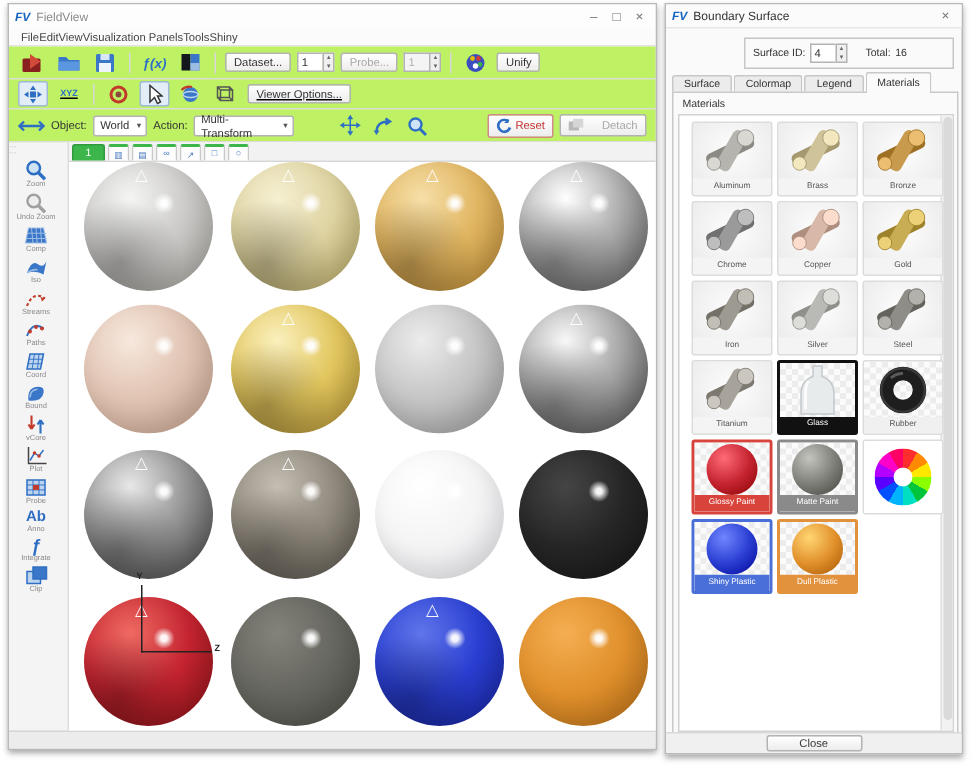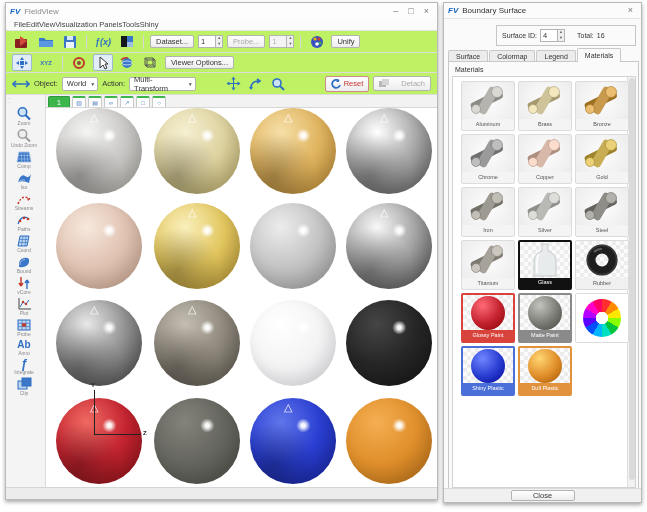--- a/index.html
+++ b/index.html
@@ -14,21 +14,21 @@
   .titlebar{height:16px;display:flex;align-items:center;padding:0 4px;background:#fdfdfd;flex:0 0 auto;}
   .fv-logo{font-style:italic;font-weight:bold;color:#1565c0;font-size:8px;margin-right:4px;}
   .titlebar .title{font-size:8px;color:#8a8a8a;flex:1;}
   .win-controls{display:flex;gap:10px;margin-right:4px;}
   .win-controls span{font-size:9px;color:#777;cursor:default;line-height:1;}
 
   .menubar{height:12px;display:flex;align-items:center;padding:0 8px;background:#fbfbfb;border-bottom:1px solid #e3e3e3;flex:0 0 auto;}
   .menubar span{font-size:7.5px;color:#444;}
 
   .toolbar{display:flex;align-items:center;background:#bef264;border-bottom:1px solid #dcdcdc;flex:0 0 auto;padding:0 6px;gap:4px;}
-  .tb1{height:22px;}.tb2{height:20px;}.tb3{height:22px;}
+  .tb1{height:22px;}.tb2{height:20px;text-decoration:underline;}.tb3{height:22px;}
   .tbtn{display:flex;align-items:center;justify-content:center;width:20px;height:17px;border-radius:2px;}
   .tbtn.pressed{border:1px solid #9fb8d4;background:#e3edf8;}
   .tsep{width:1px;height:14px;background:#d8d8d8;margin:0 2px;}
   .pushbtn{font-size:7.5px;color:#333;background:linear-gradient(#ffffff,#ededed);border:1px solid #b3b3b3;border-radius:2px;padding:2px 5px;line-height:1;white-space:nowrap;}
   .pushbtn.disabled{color:#a8a8a8;}
   .spin{display:flex;align-items:stretch;height:13px;}
   .spin input{width:17px;height:13px;font-size:7.5px;border:1px solid #b3b3b3;border-right:none;padding:0 2px;background:#fff;color:#333;}
   .spin.disabled input{color:#b0b0b0;background:#f4f4f4;}
   .spin .arrows{display:flex;flex-direction:column;border:1px solid #b3b3b3;width:8px;background:#f0f0f0;}
   .spin .arrows span{flex:1;font-size:4px;line-height:3px;text-align:center;color:#666;}

